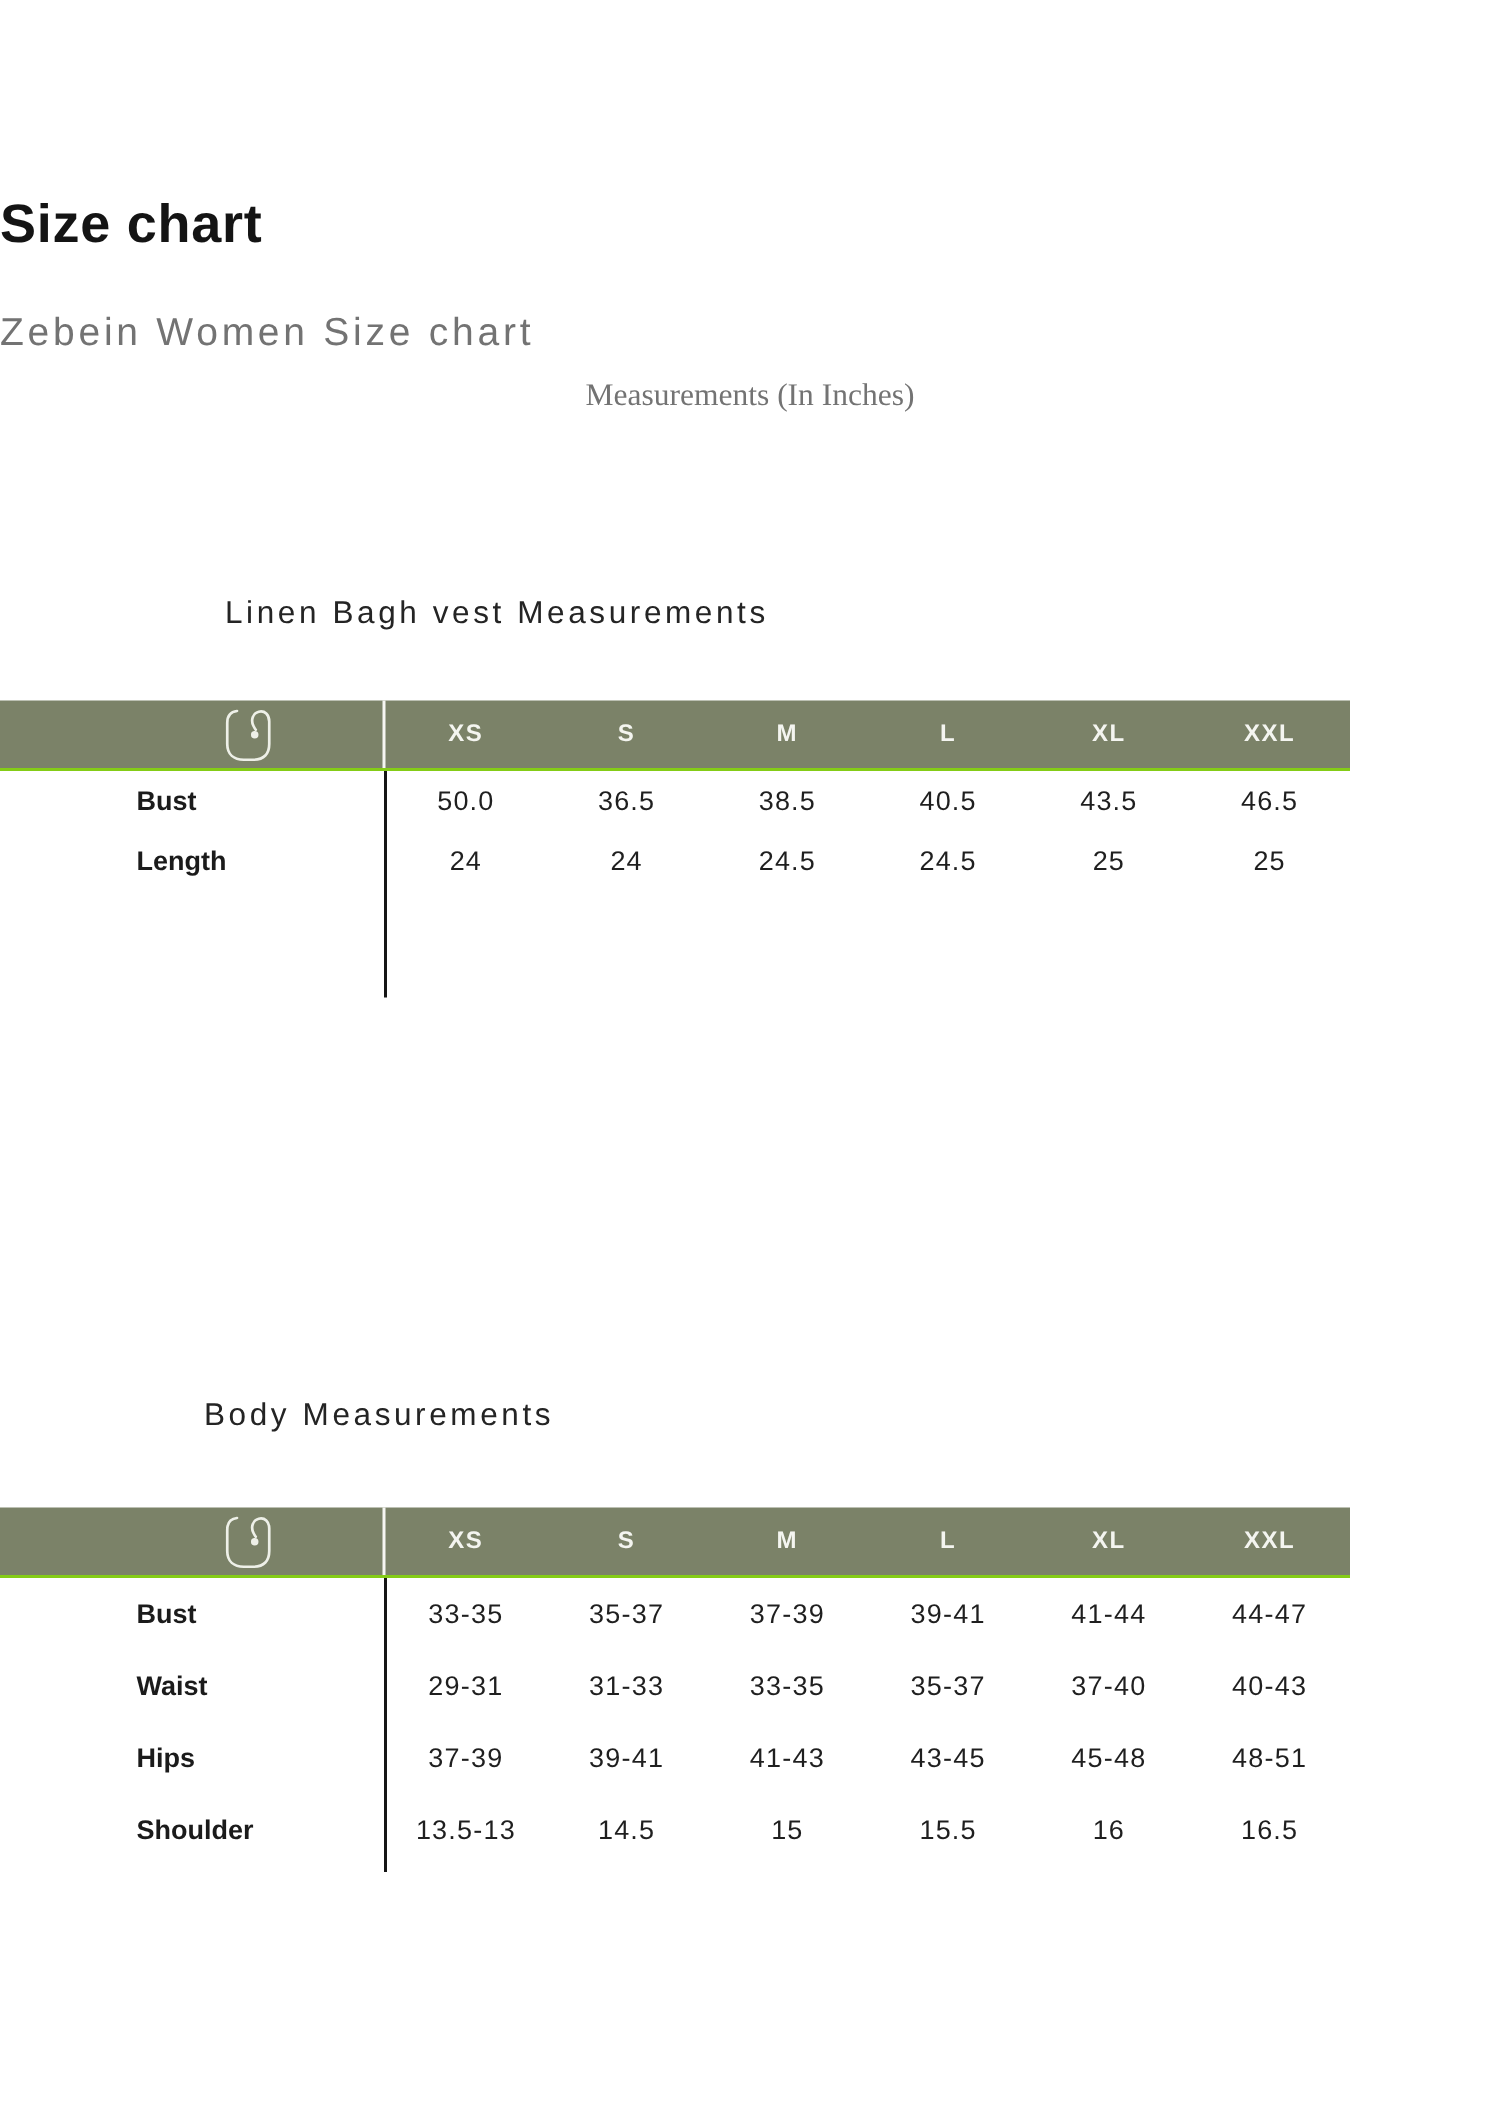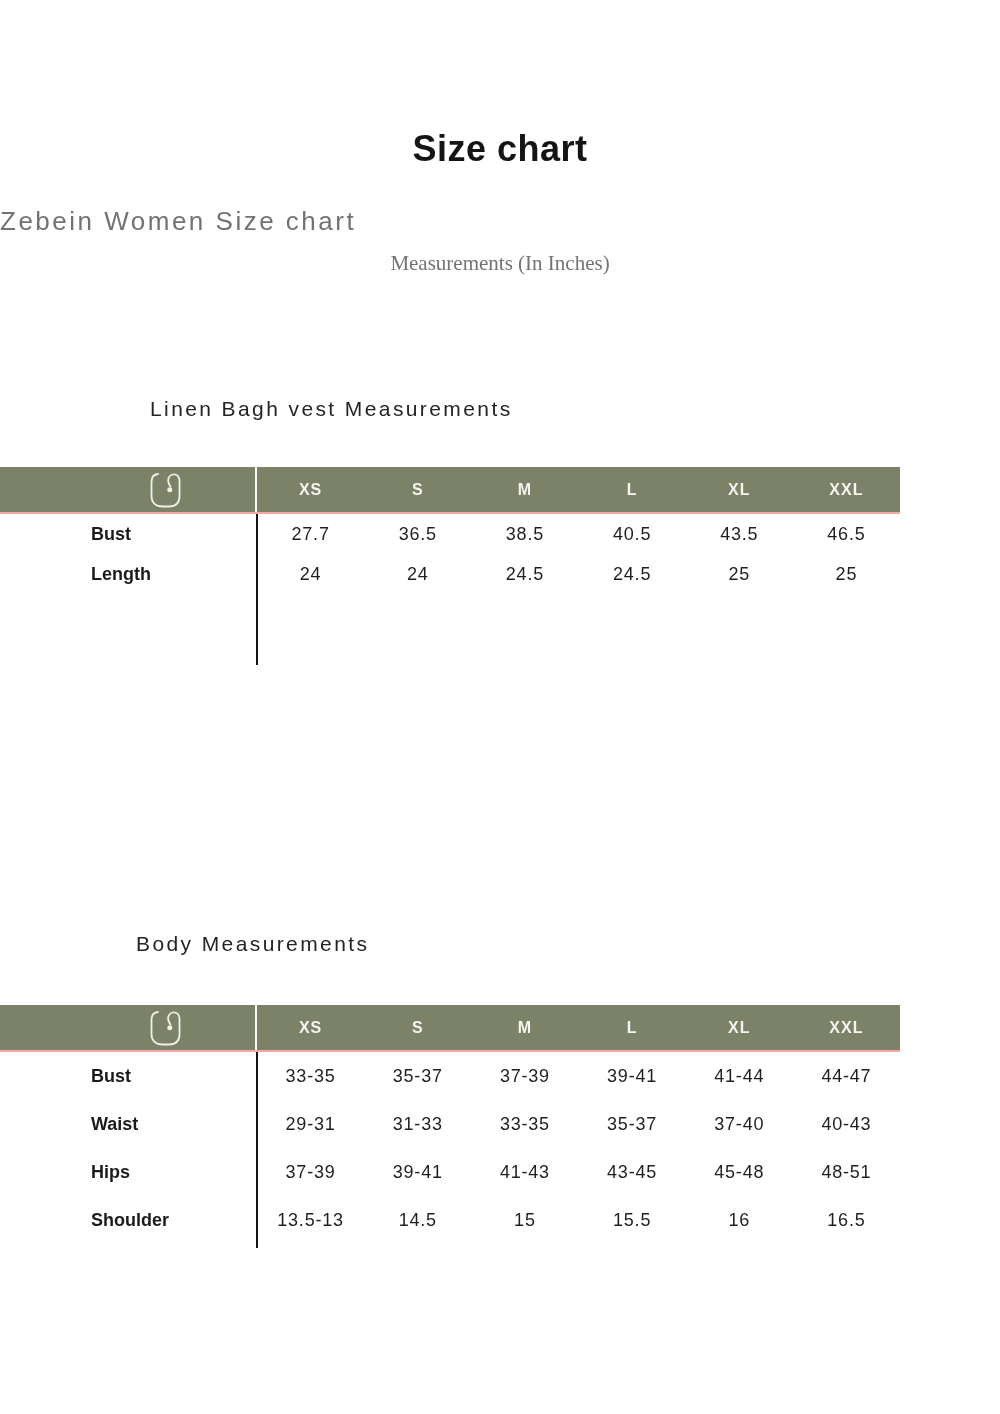--- a/index.html
+++ b/index.html
@@ -11,21 +11,20 @@
     background: #ffffff;
     font-family: "Liberation Sans", sans-serif;
     color: #1c1c1c;
     overflow: hidden;
   }
 
   
   .doc-title {
     position: absolute;
     top: 128px; left: 0; width: 100%;
-    text-align: center;
     font-size: 36px;
     font-weight: 700;
     letter-spacing: 0.5px;
     color: #141414;
   }
   .doc-subtitle {
     position: absolute;
     top: 206px; left: 0; width: 100%;
     text-align: left;
     font-size: 26px;
@@ -56,21 +55,21 @@
   
   .size-table { position: absolute; left: 0; width: 900px; }
   .size-table.garment { top: 467px; }
   .size-table.body    { top: 1005px; }
 
   .band {
     display: grid;
     grid-template-columns: 257px repeat(6, 1fr);
     height: 45px;
     background: #7b8268;
-    border-bottom: 2px solid #fca5a5;
+    border-bottom: 2px solid #84cc16;
   }
   .band-logo-cell {
     display: flex;
     align-items: center;
     padding-left: 148px;
     border-right: 2px solid #f6f6f2;
     box-sizing: border-box;
   }
   .band-col {
     display: flex;
@@ -142,21 +141,21 @@
       <div class="band-col">S</div>
       <div class="band-col">M</div>
       <div class="band-col">L</div>
       <div class="band-col">XL</div>
       <div class="band-col">XXL</div>
     </div>
     <div class="tbody">
       <div class="vline garment"></div>
       <div class="trow">
         <div class="row-label">Bust</div>
-        <div class="cell">27.7</div>
+        <div class="cell">50.0</div>
         <div class="cell">36.5</div>
         <div class="cell">38.5</div>
         <div class="cell">40.5</div>
         <div class="cell">43.5</div>
         <div class="cell">46.5</div>
       </div>
       <div class="trow">
         <div class="row-label">Length</div>
         <div class="cell">24</div>
         <div class="cell">24</div>

